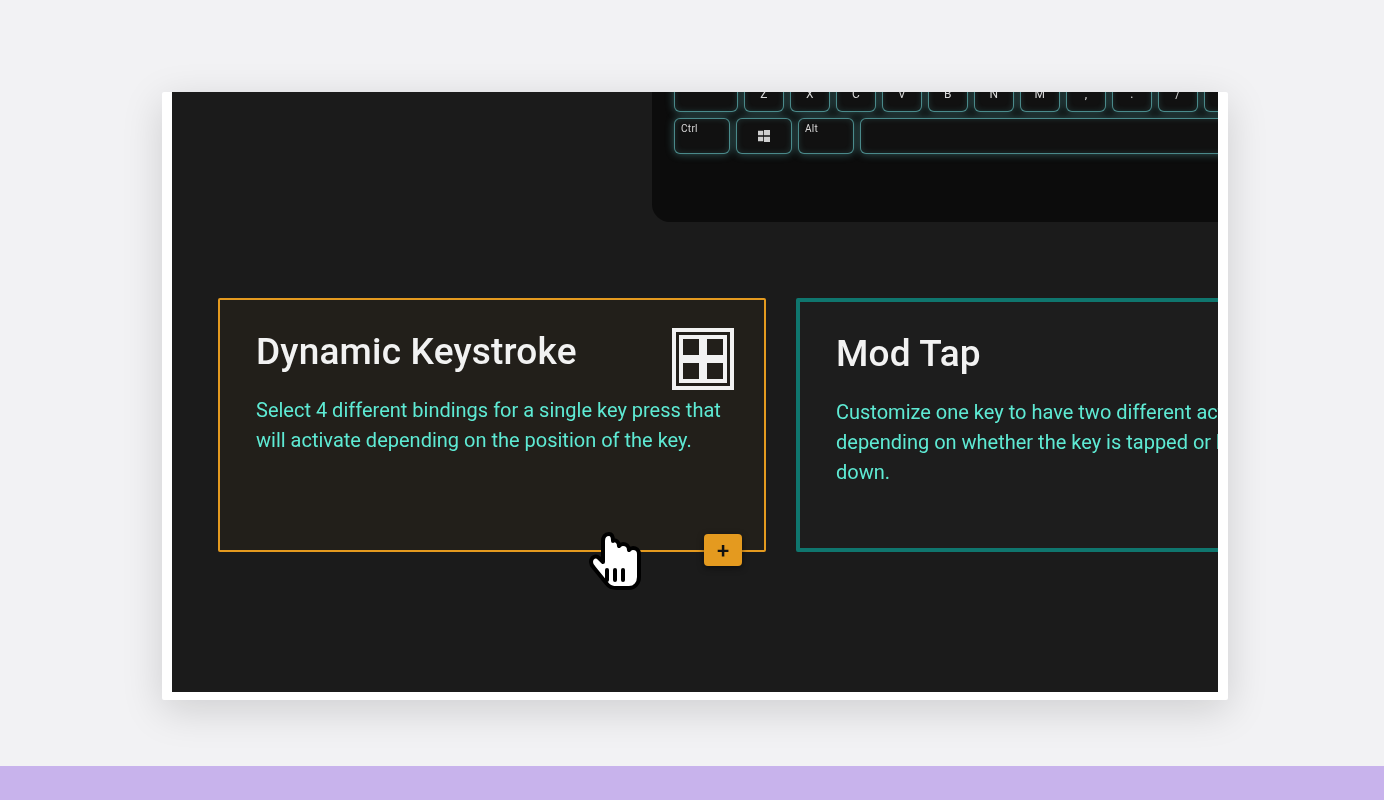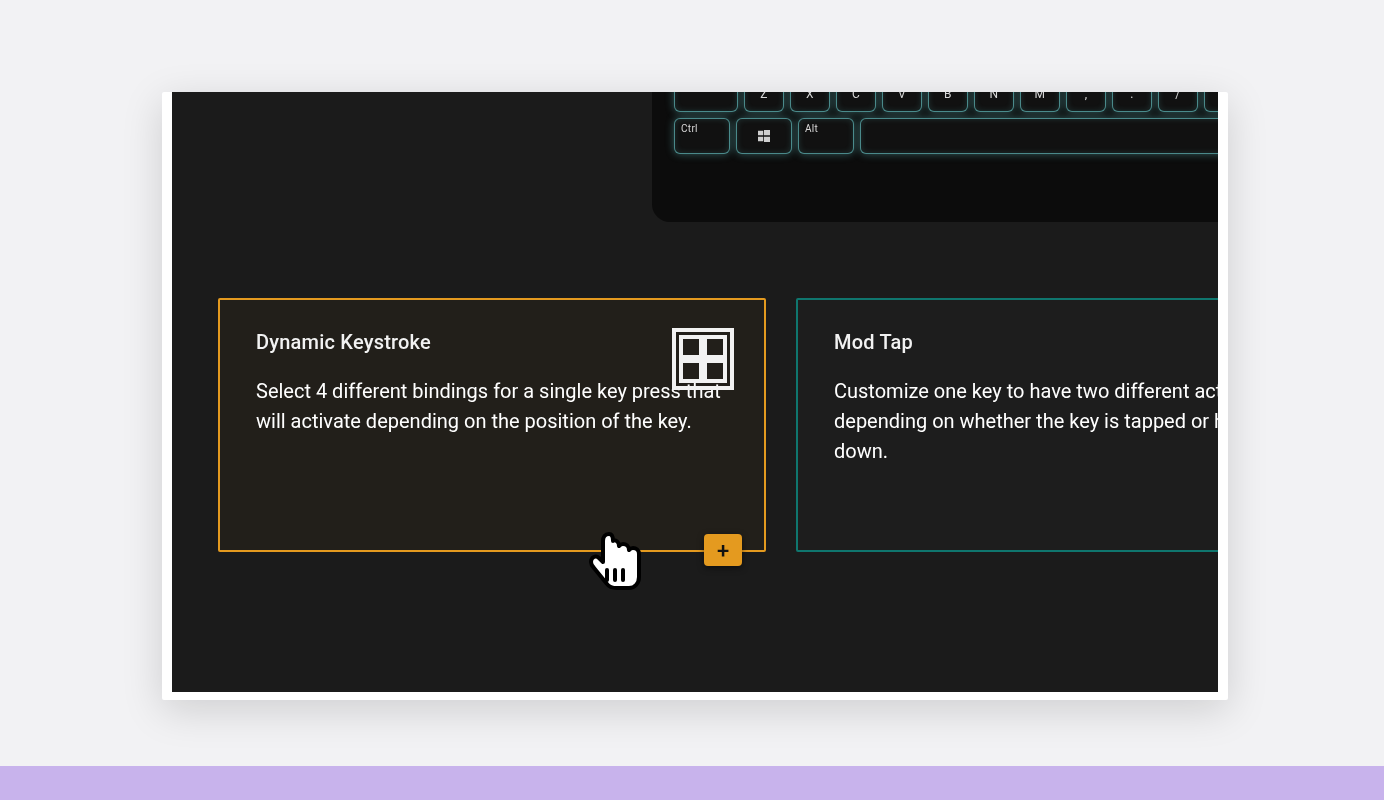--- a/index.html
+++ b/index.html
@@ -67,40 +67,40 @@
   .cards {
     position: absolute;
     left: 46px; top: 206px;
     display: flex; gap: 30px;
   }
   .card {
     position: relative;
     width: 548px;
     min-height: 254px;
     padding: 30px 36px 36px 36px;
-    border: 2px solid #0f766e;
+    border: 4px solid #0f766e;
     border-radius: 2px;
     color: #e6e6e6;
     background: rgba(255,255,255,0.01);
   }
   .card.active {
     border: 2px solid #e49a1f;
     background: rgba(228,154,31,0.04);
   }
   .card h2 {
-    font-size: 20px;
+    font-size: 37px;
     font-weight: 500;
     color: #f2f2f2;
     margin-bottom: 22px;
     letter-spacing: .2px;
   }
   .card p {
     font-size: 20px;
     line-height: 1.5;
-    color: #ffffff;
+    color: #5eead4;
     font-weight: 400;
   }
   .card .icon {
     position: absolute;
     right: 30px; top: 28px;
     width: 62px; height: 62px;
   }
 
   .add-btn {
     position: absolute;

